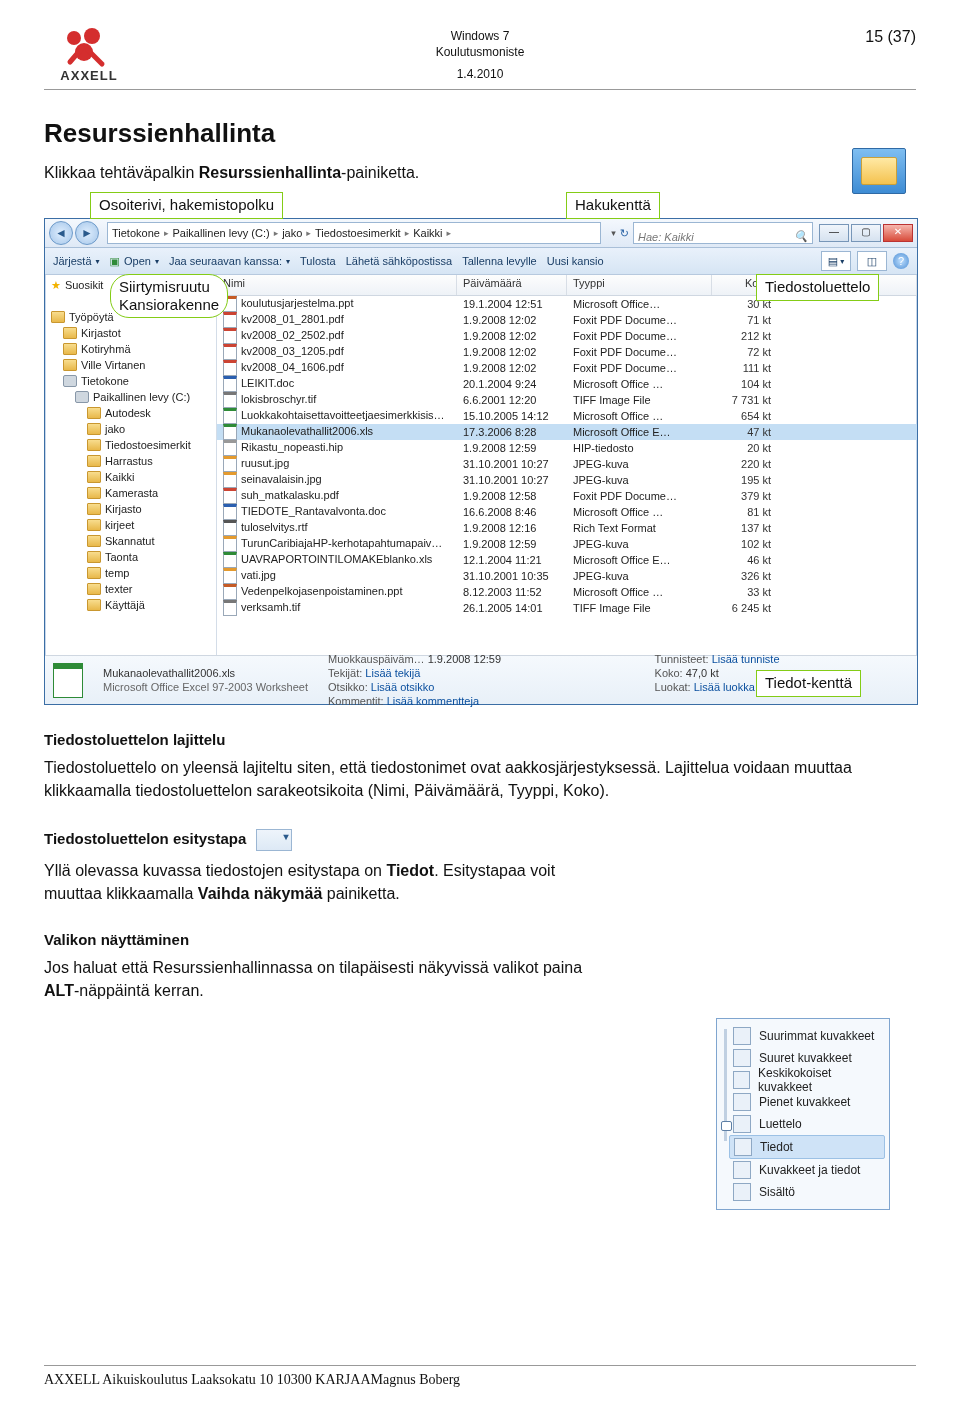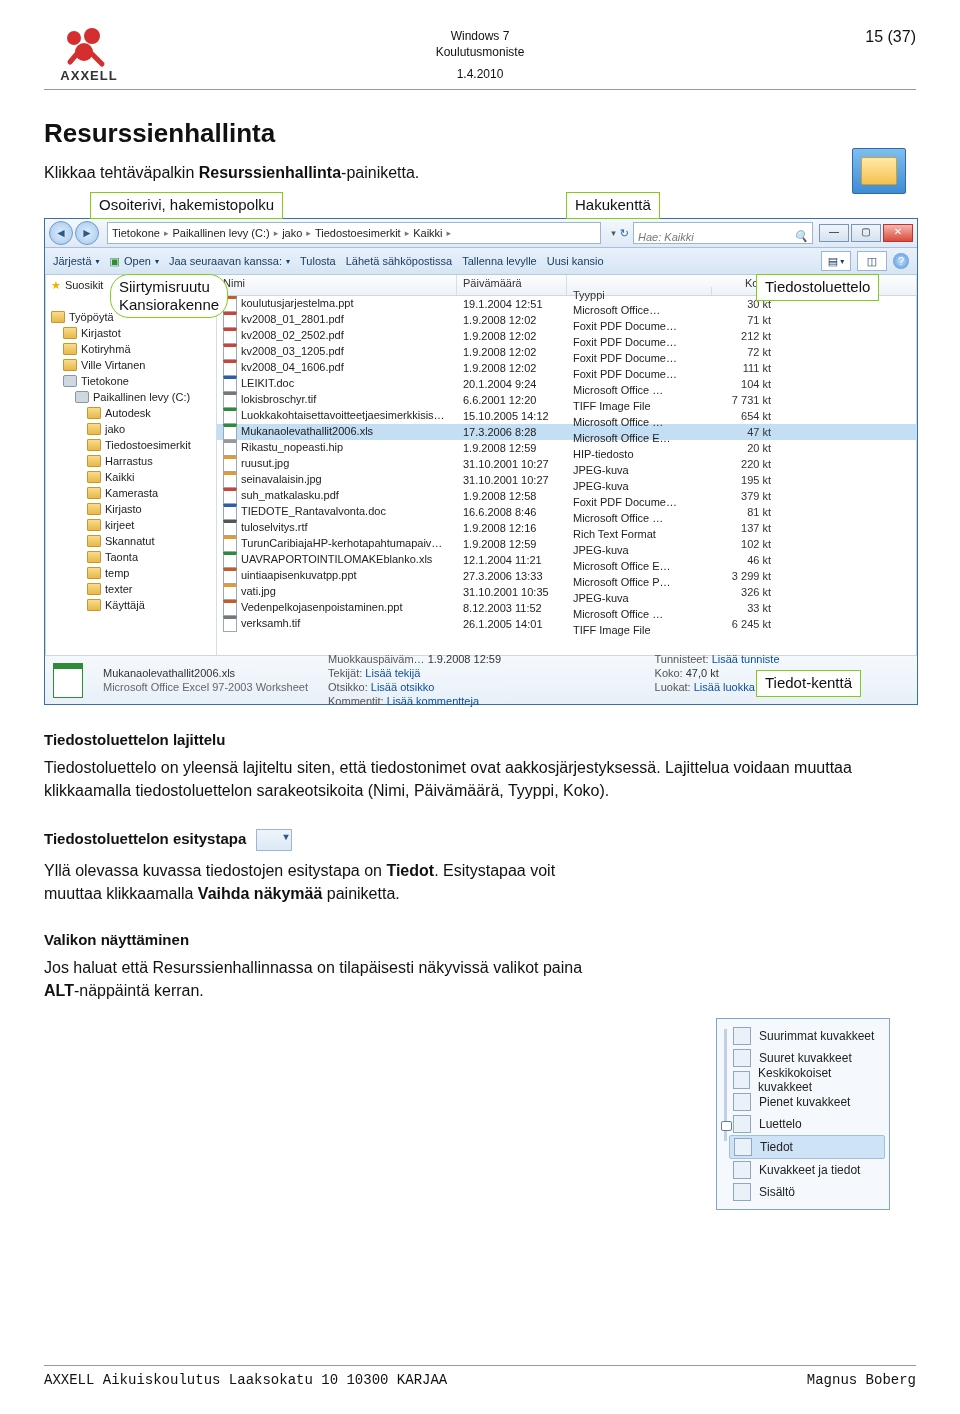--- a/index.html
+++ b/index.html
@@ -175,21 +175,21 @@
   .ex-list { flex:1; display:flex; flex-direction:column; }
   .col-head {
     display:flex; height:20px;
     background:linear-gradient(#fdfdfd,#eef2f7);
     border-bottom:1px solid #cfd7e1;
     color:#333;
   }
   .ch { border-right:1px solid #d8dee6; padding:2px 6px; box-sizing:border-box; }
   .c-name { width:240px; }
   .c-date { width:110px; }
-  .c-type { width:145px;margin-top:12px; }
+  .c-type { width:145px; }
   .c-size { width:65px; text-align:right; }
   .c-tags { flex:1; }
   .rows { flex:1; overflow:hidden; }
   .row { display:flex; height:16px; align-items:center; }
   .row.selected { background:#c4def4; }
   .row .c { padding:0 6px; box-sizing:border-box; overflow:hidden; white-space:nowrap; text-overflow:ellipsis; }
   .row .c.c-size { text-align:right; color:#333; }
   .file-icon { display:inline-block;width:12px;height:12px;margin-right:4px;vertical-align:middle;border:1px solid #9aa8b8;background:#fff;border-top:3px solid #cc4433; }
   .file-icon.pdf { border-top-color:#cc4433; }
   .file-icon.doc { border-top-color:#2a5fb0; }
@@ -247,22 +247,22 @@
     display:inline-block;width:34px;height:20px;vertical-align:middle;
     border:1px solid #9bb6d3;background:#fff;margin-left:6px;
     background-image: linear-gradient(#eef4fb,#dde9f5);
   }
   .change-view-icon::after{
     content:"▾"; display:block; text-align:right; padding:1px 3px 0 0; font-size:10px; color:#2a5a8c;
   }
   .bottombar {
     position:absolute; left:44px; right:44px; bottom:26px;
     border-top:1px solid #999;
-    display:flex; justify-content:space-between;
-    font-family: Liberation Mono, monospace;
+    display:flex; justify-content:flex-start;
+    font-family: Liberation Serif, serif;
     font-size:14px; padding-top:6px;
   }
 </style>
 </head>
 <body>
 
 <div class="page">
 
   <div class="topbar">
     <div class="logo">
@@ -581,27 +581,20 @@
                 <div class="c c-tags"></div>
               </div>
               <div class="row">
                 <div class="c c-name"><span class="file-icon xls"></span>UAVRAPORTOINTILOMAKEblanko.xls</div>
                 <div class="c c-date">12.1.2004 11:21</div>
                 <div class="c c-type">Microsoft Office E…</div>
                 <div class="c c-size">46 kt</div>
                 <div class="c c-tags"></div>
               </div>
               <div class="row">
-                <div class="c c-name"><span class="file-icon ppt"></span>uintiaapisenkuvatpp.ppt</div>
-                <div class="c c-date">27.3.2006 13:33</div>
-                <div class="c c-type">Microsoft Office P…</div>
-                <div class="c c-size">3 299 kt</div>
-                <div class="c c-tags"></div>
-              </div>
-              <div class="row">
                 <div class="c c-name"><span class="file-icon jpg"></span>vati.jpg</div>
                 <div class="c c-date">31.10.2001 10:35</div>
                 <div class="c c-type">JPEG-kuva</div>
                 <div class="c c-size">326 kt</div>
                 <div class="c c-tags"></div>
               </div>
               <div class="row">
                 <div class="c c-name"><span class="file-icon ppt"></span>Vedenpelkojasenpoistaminen.ppt</div>
                 <div class="c c-date">8.12.2003 11:52</div>
                 <div class="c c-type">Microsoft Office …</div>

